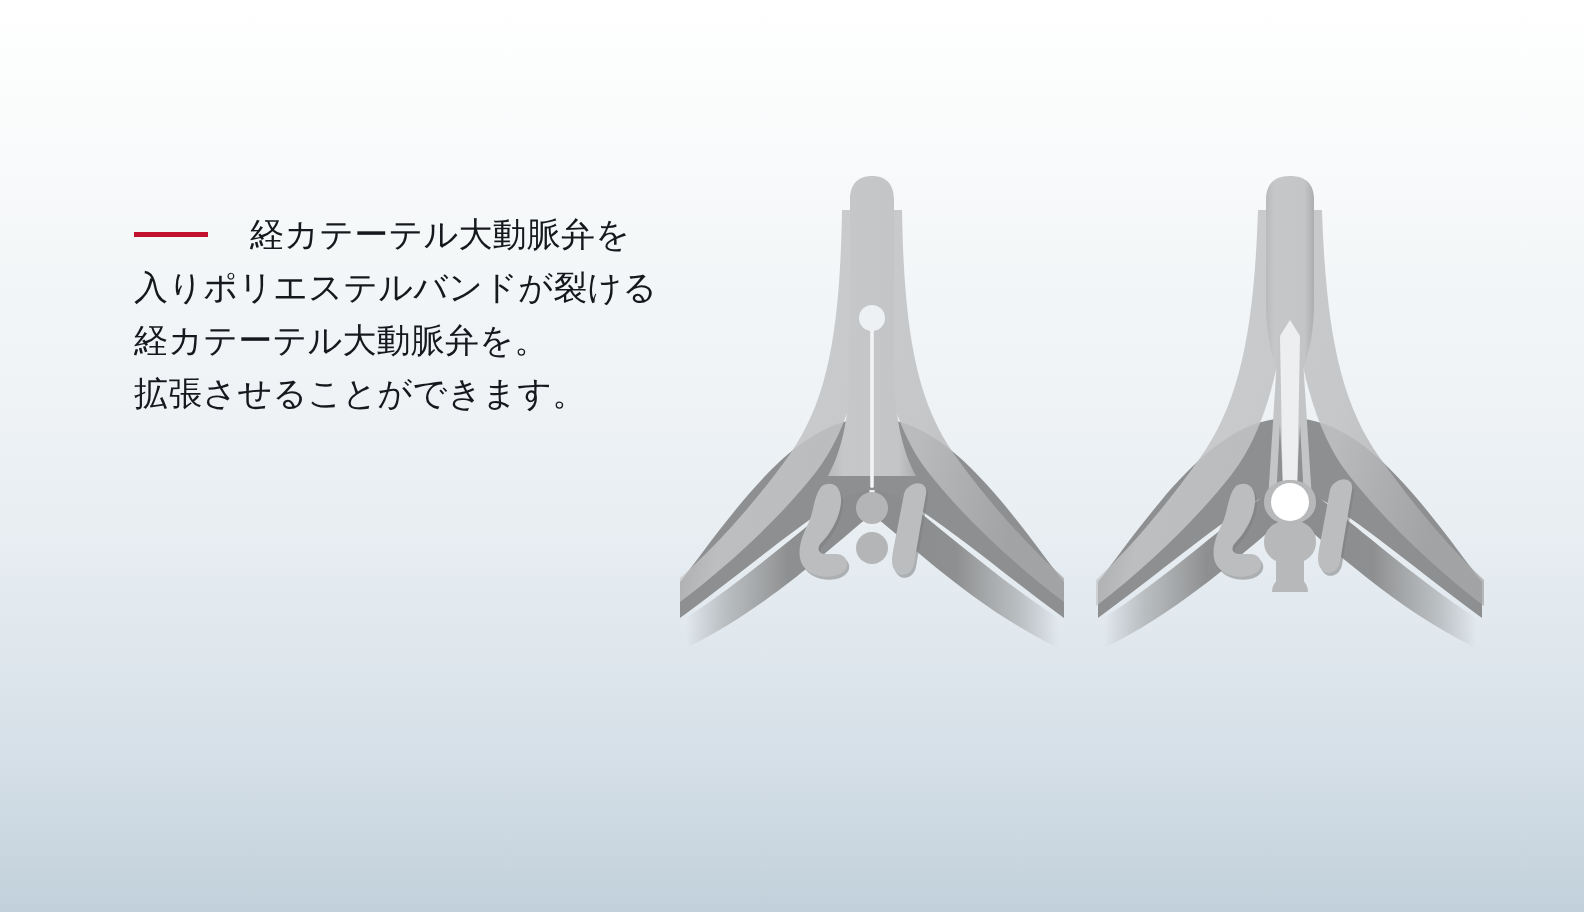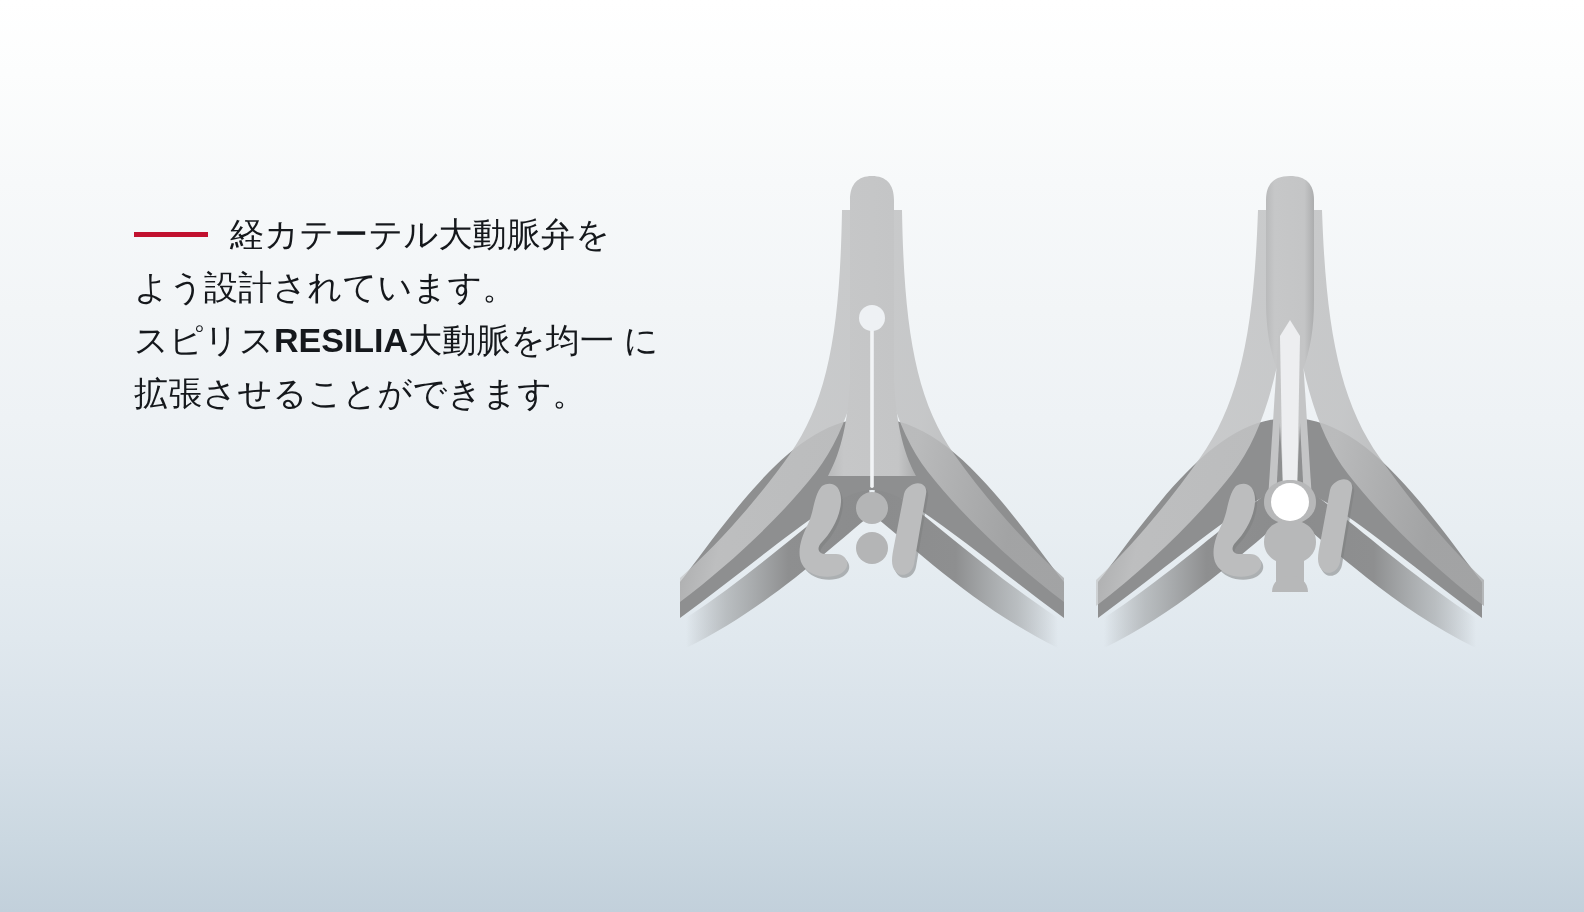--- a/index.html
+++ b/index.html
@@ -39,20 +39,21 @@
     left: 134px;
     top: 208px;
     width: 600px;
   }
   .caption-line {
     font-size: 34px;
     line-height: 53px;
     color: #15181c;
     letter-spacing: 0.2px;
     white-space: pre;
+    gap: 20px;
   }
   .caption-line.first {
     display: flex;
     align-items: center;
   }
   .rule-dash {
     display: inline-block;
     width: 74px;
     height: 5px;
     background: #c1112f;
@@ -80,23 +81,23 @@
 
 <div class="slide">
 
   <div class="caption">
 
     <div class="caption-line first">
       <span class="rule-dash"></span>
       <span>経カテーテル大動脈弁を</span>
     </div>
 
-    <div class="caption-line">よう設計されています。</div>
-
-    <div class="caption-line"><span>スピリス</span><span class="latin">RESILIA</span><span>大動脈を均一 に</span></div>
+    <div class="caption-line">入りポリエステルバンドが裂ける</div>
+    <div class="caption-line">経カテーテル大動脈弁を。</div>
+
 
     <div class="caption-line">拡張させることができます。</div>
   </div>
 
   <div class="figure left">
     <svg class="fig-svg" width="400" height="540" viewBox="0 0 400 540">
       <defs>
         <linearGradient id="armFadeL" x1="0" y1="0" x2="1" y2="0">
           <stop offset="0" stop-color="#8e8f90" stop-opacity="0"></stop>
           <stop offset="0.22" stop-color="#97999a" stop-opacity="0.55"></stop>

